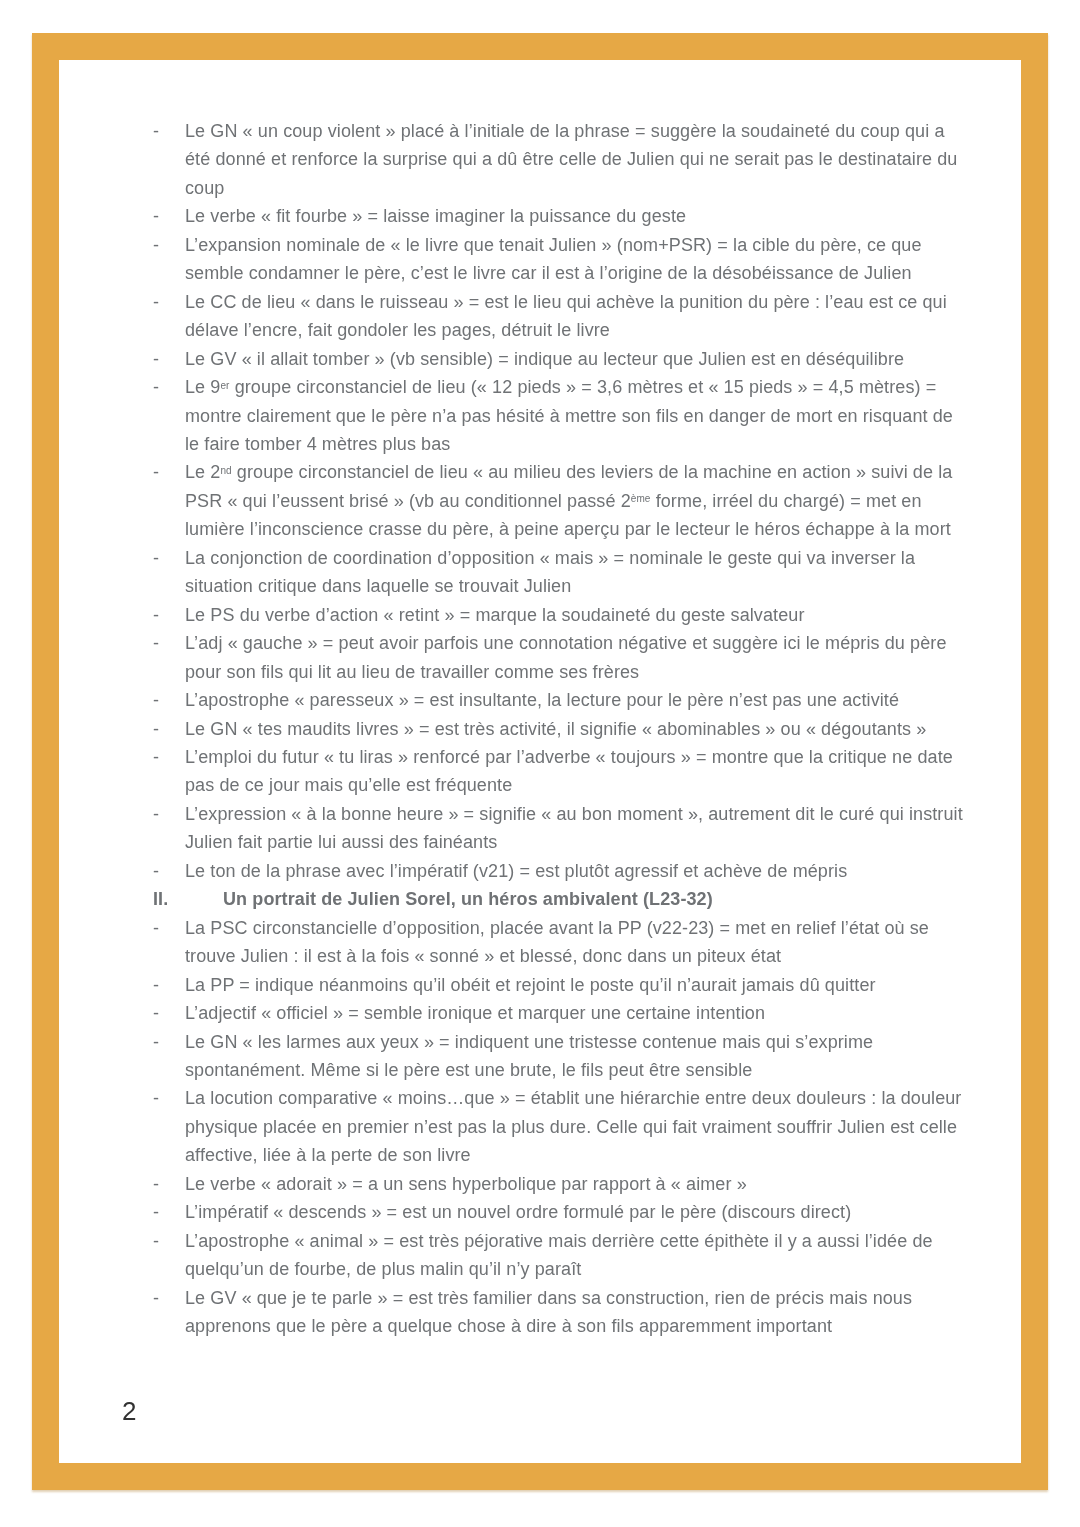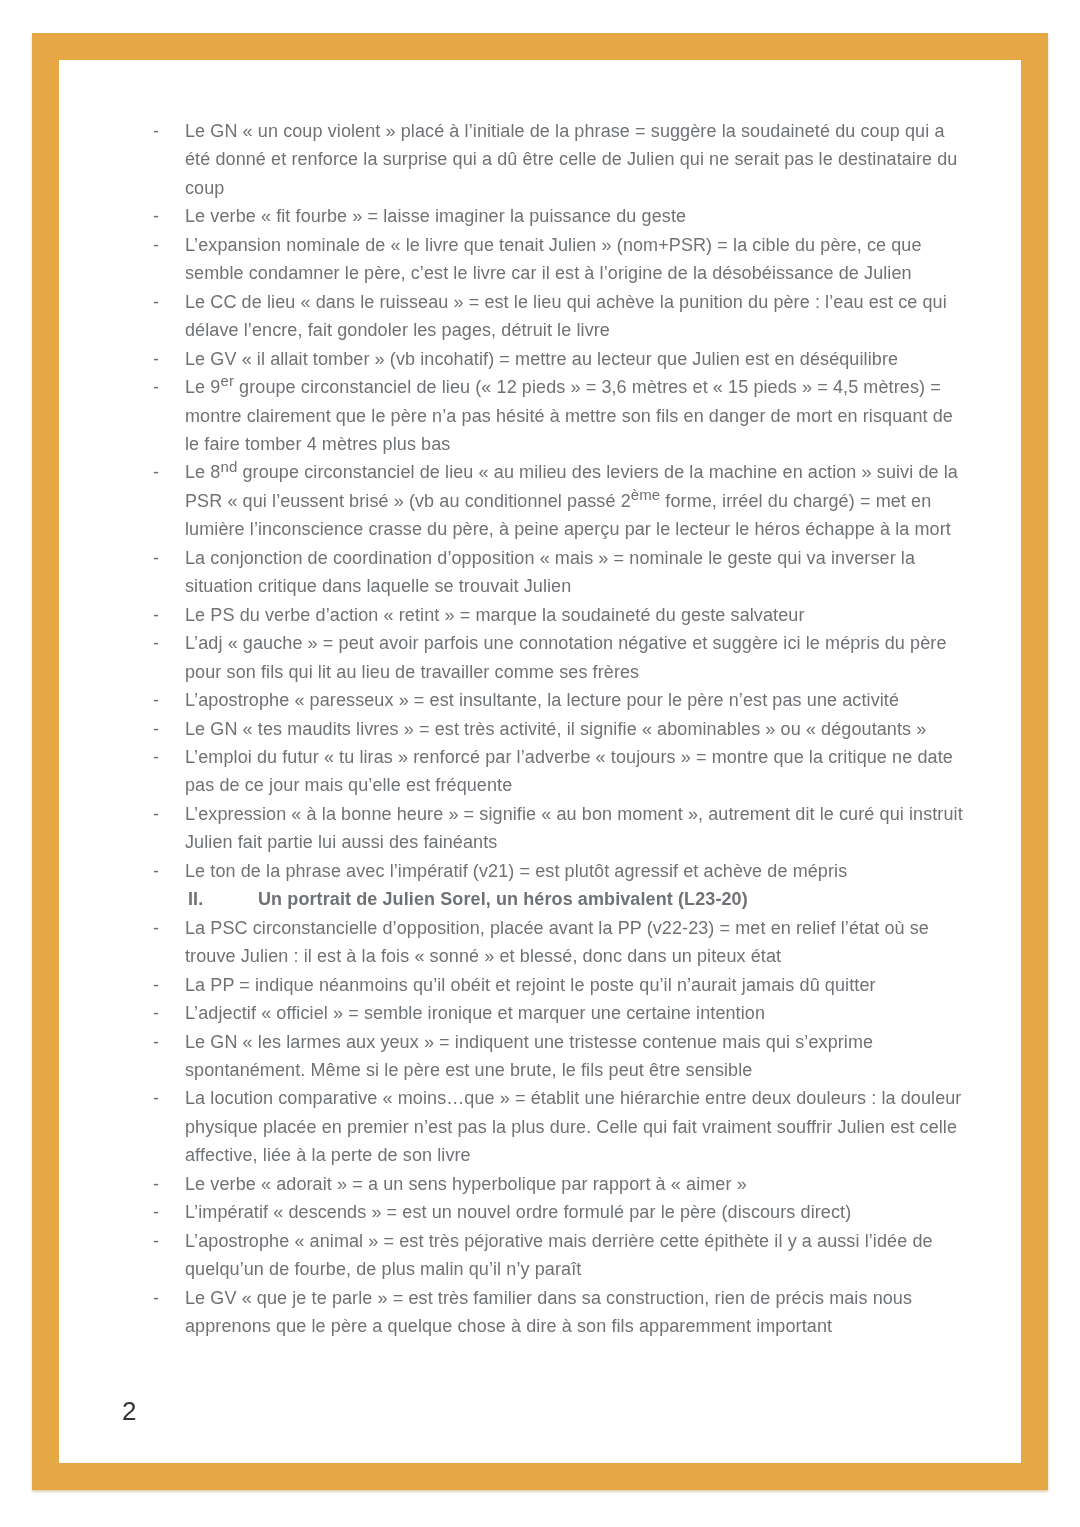--- a/index.html
+++ b/index.html
@@ -49,24 +49,23 @@
     flex: 1;
     max-width: 780px;
   }
   .heading {
     display: flex;
     font-weight: bold;
   }
   .heading .hnum {
     flex: 0 0 70px;
     width: 70px;
-    margin-left: 35px;
   }
   sup {
-    font-size: 15px;
+    font-size: 10px;
     vertical-align: baseline;
     position: relative;
     top: -0.45em;
     line-height: 0;
   }
   .pagenum {
     position: absolute;
     left: 122px;
     top: 1396px;
     font-size: 26px;
@@ -91,29 +90,29 @@
       <div class="bullet">
         <span class="marker">-</span>
         <div class="btext"><span>L’expansion nominale de « le livre que tenait Julien » (nom+PSR) = la cible du père, ce que semble condamner le père, c’est le livre car il est à l’origine de la désobéissance de Julien</span></div>
       </div>
       <div class="bullet">
         <span class="marker">-</span>
         <div class="btext"><span>Le CC de lieu « dans le ruisseau » = est le lieu qui achève la punition du père : l’eau est ce qui délave l’encre, fait gondoler les pages, détruit le livre</span></div>
       </div>
       <div class="bullet">
         <span class="marker">-</span>
-        <div class="btext"><span>Le GV « il allait tomber » (vb incohatif) = mettre au lecteur que Julien est en déséquilibre</span></div>
+        <div class="btext"><span>Le GV « il allait tomber » (vb sensible) = indique au lecteur que Julien est en déséquilibre</span></div>
       </div>
       <div class="bullet">
         <span class="marker">-</span>
         <div class="btext"><span>Le 9</span><sup>er</sup><span> groupe circonstanciel de lieu (« 12 pieds » = 3,6 mètres et « 15 pieds » = 4,5 mètres) = montre clairement que le père n’a pas hésité à mettre son fils en danger de mort en risquant de le faire tomber 4 mètres plus bas</span></div>
       </div>
       <div class="bullet">
         <span class="marker">-</span>
-        <div class="btext"><span>Le 8</span><sup>nd</sup><span> groupe circonstanciel de lieu « au milieu des leviers de la machine en action » suivi de la PSR « qui l’eussent brisé » (vb au conditionnel passé 2</span><sup>ème</sup><span> forme, irréel du chargé) = met en lumière l’inconscience crasse du père, à peine aperçu par le lecteur le héros échappe à la mort</span></div>
+        <div class="btext"><span>Le 2</span><sup>nd</sup><span> groupe circonstanciel de lieu « au milieu des leviers de la machine en action » suivi de la PSR « qui l’eussent brisé » (vb au conditionnel passé 2</span><sup>ème</sup><span> forme, irréel du chargé) = met en lumière l’inconscience crasse du père, à peine aperçu par le lecteur le héros échappe à la mort</span></div>
       </div>
       <div class="bullet">
         <span class="marker">-</span>
         <div class="btext"><span>La conjonction de coordination d’opposition « mais » = nominale le geste qui va inverser la situation critique dans laquelle se trouvait Julien</span></div>
       </div>
       <div class="bullet">
         <span class="marker">-</span>
         <div class="btext"><span>Le PS du verbe d’action « retint » = marque la soudaineté du geste salvateur</span></div>
       </div>
       <div class="bullet">
@@ -135,21 +134,21 @@
       <div class="bullet">
         <span class="marker">-</span>
         <div class="btext"><span>L’expression « à la bonne heure » = signifie « au bon moment », autrement dit le curé qui instruit Julien fait partie lui aussi des fainéants</span></div>
       </div>
       <div class="bullet">
         <span class="marker">-</span>
         <div class="btext"><span>Le ton de la phrase avec l’impératif (v21) = est plutôt agressif et achève de mépris</span></div>
       </div>
       <div class="heading">
         <span class="hnum">II.</span>
-        <span class="htitle">Un portrait de Julien Sorel, un héros ambivalent (L23-20)</span>
+        <span class="htitle">Un portrait de Julien Sorel, un héros ambivalent (L23-32)</span>
       </div>
       <div class="bullet">
         <span class="marker">-</span>
         <div class="btext"><span>La PSC circonstancielle d’opposition, placée avant la PP (v22-23) = met en relief l’état où se trouve Julien : il est à la fois « sonné » et blessé, donc dans un piteux état</span></div>
       </div>
       <div class="bullet">
         <span class="marker">-</span>
         <div class="btext"><span>La PP = indique néanmoins qu’il obéit et rejoint le poste qu’il n’aurait jamais dû quitter</span></div>
       </div>
       <div class="bullet">

